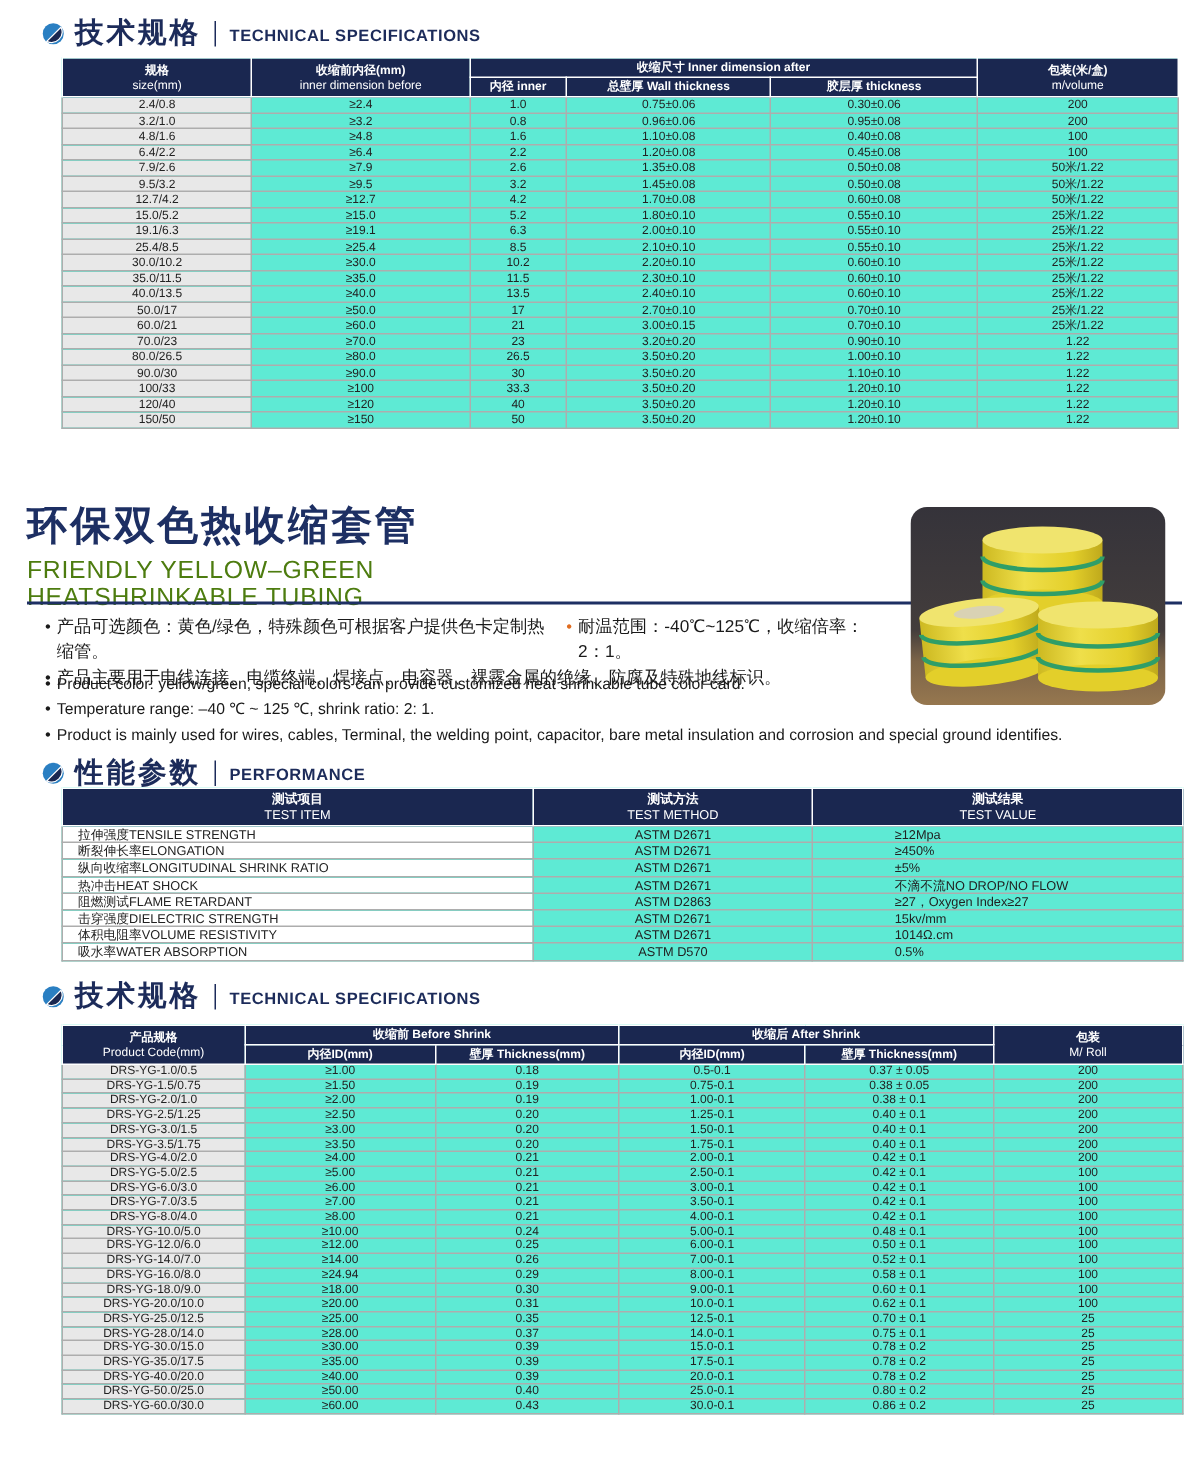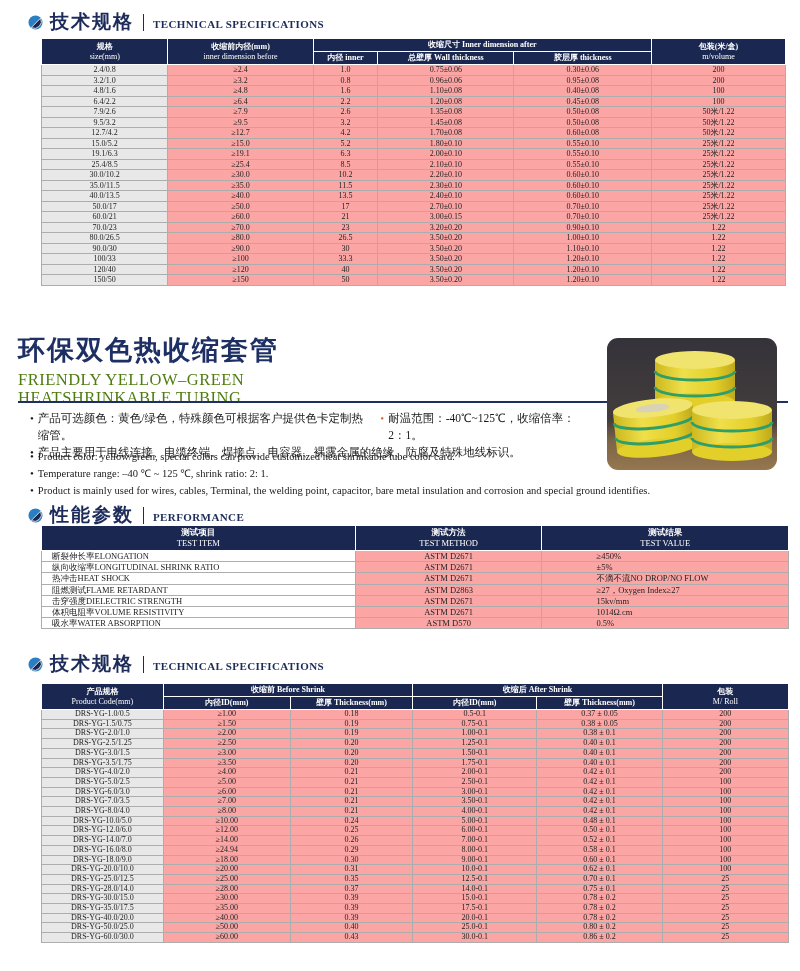--- a/index.html
+++ b/index.html
@@ -1,27 +1,27 @@
 <!DOCTYPE html>
 <html><head>
 <meta charset="utf-8">
 <style>
   html,body{margin:0;padding:0;background:#fff;}
   .page{position:relative;width:796px;height:971px;background:#ffffff;overflow:hidden;
-        font-family:Liberation Serif, serif;color:#222;}
+        font-family:Liberation Sans, sans-serif;color:#222;}
 
   
   .sec-header{position:absolute;display:flex;align-items:center;gap:7px;}
   .sec-title-cn{font-size:19px;font-weight:bold;color:#1c2b5a;letter-spacing:2px;white-space:nowrap;}
   .sec-sep{width:1px;height:17px;background:#1c2b5a;margin:0 2px;}
   .sec-title-en{font-size:11px;font-weight:bold;color:#1c2b5a;letter-spacing:.4px;white-space:nowrap;padding-top:4px;}
   .globe{width:15px;height:15px;flex:0 0 auto;}
 
   
-  table{border-collapse:collapse;table-layout:fixed;background:#fca5a5;}
+  table{border-collapse:collapse;table-layout:fixed;background:#5eead4;}
   th{background:#1a2750;color:#fff;border:1px solid #ffffff;font-weight:bold;
      text-align:center;vertical-align:middle;padding:1px 0;}
   th .cn{display:block;}
   th .en{display:block;font-weight:normal;}
   td{border:1px solid #adadad;text-align:center;vertical-align:middle;padding:0;overflow:hidden;white-space:nowrap;}
   tbody tr td:first-child{background:#e8e8e8;}
   table{border:1px solid #8a8a8a;}
 
   
   .t1{position:absolute;left:41px;top:38px;width:745px;font-size:8px;}
@@ -377,20 +377,25 @@
           <span class="en">TEST METHOD</span>
         </th>
         <th>
           <span class="cn">测试结果</span>
           <span class="en">TEST VALUE</span>
         </th>
       </tr>
     </thead>
     <tbody>
         <tr>
+          <td>拉伸强度TENSILE STRENGTH</td>
+          <td>ASTM D2671</td>
+          <td>≥12Mpa</td>
+        </tr>
+        <tr>
           <td>断裂伸长率ELONGATION</td>
           <td>ASTM D2671</td>
           <td>≥450%</td>
         </tr>
         <tr>
           <td>纵向收缩率LONGITUDINAL SHRINK RATIO</td>
           <td>ASTM D2671</td>
           <td>±5%</td>
         </tr>
         <tr>

